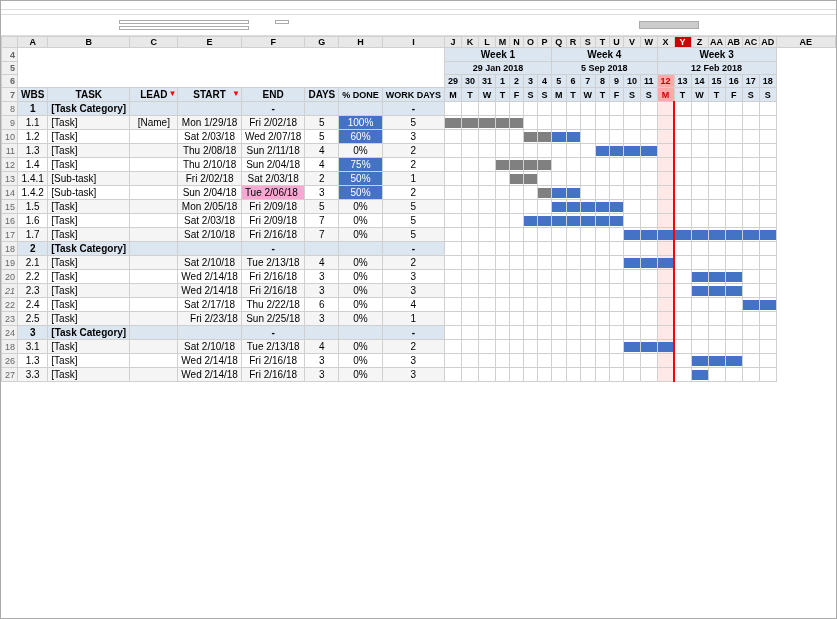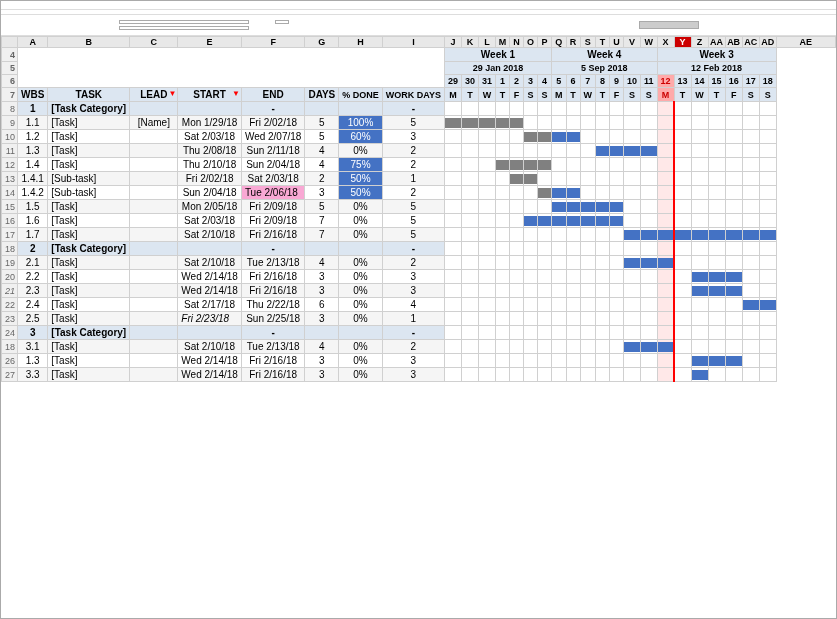--- a/index.html
+++ b/index.html
@@ -937,21 +937,21 @@
             </td>
             <td style="padding:0;">
               <div style="background:#4472c4;height:10px;width:100%;"></div>
             </td>
           </tr>
           <tr>
             <td class="row-num" style="background:#f0f0f0;color:#666;text-align:right;font-size:9px;">23</td>
             <td style="background:#f5f5f5;text-align:center;">2.5</td>
             <td style="background:#f5f5f5;">[Task]</td>
             <td style="background:#f5f5f5;text-align:center;"></td>
-            <td style="background:#f5f5f5;text-align:left;font-style:italic;">Fri 2/23/18</td>
+            <td style="background:#f5f5f5;text-align:right;">Fri 2/23/18</td>
             <td style="background:#f5f5f5;text-align:center;">Sun 2/25/18</td>
             <td style="background:#f5f5f5;text-align:center;">3</td>
             <td style="background:#f5f5f5;text-align:center;">0%</td>
             <td style="background:#f5f5f5;text-align:center;">1</td>
             <td style="padding:0;"></td>
             <td style="padding:0;"></td>
             <td style="padding:0;"></td>
             <td style="padding:0;"></td>
             <td style="padding:0;"></td>
             <td style="padding:0;"></td>

